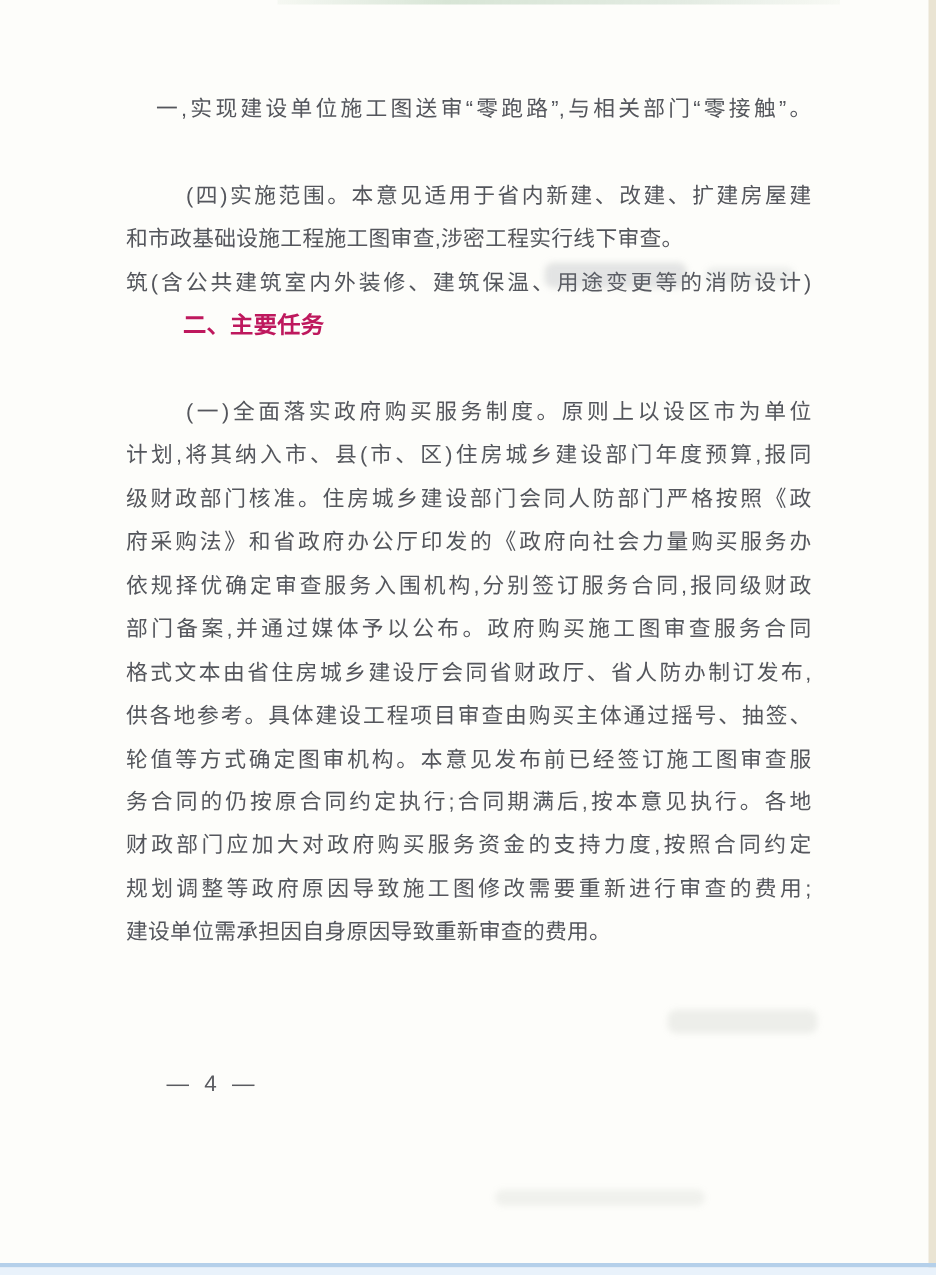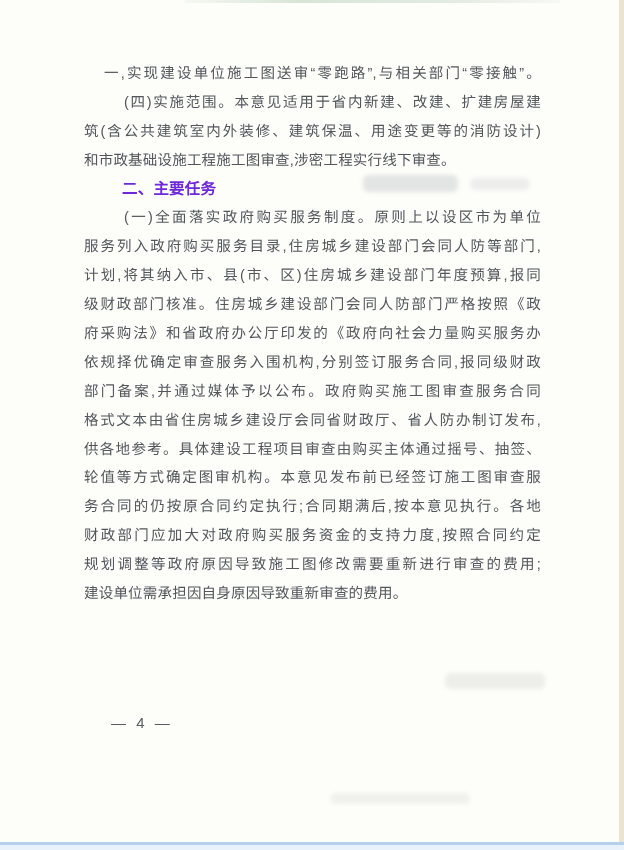--- a/index.html
+++ b/index.html
@@ -37,48 +37,47 @@
   }
   .line{
     height:28.9px;line-height:28.9px;
     white-space:nowrap;
     text-align:justify;
     text-align-last:justify;
     letter-spacing:0.2px;
   }
   .nojust{text-align-last:left;}
   .ind1{padding-left:20px;}
-  .ind2{padding-left:40px;}
+  .ind2{padding-left:40px;margin-top:29px;}
   .heading{
     padding-left:38px;
     font-weight:700;
     font-size:15.5px;
-    color:#6d28d9;
+    color:#be185d;
   }
   .pagenum{
     position:absolute;left:111px;top:714px;
     font-size:15px;color:#5a5b60;letter-spacing:3px;
     white-space:nowrap;
   }
 </style>
 </head>
 <body>
 
 <div class="canvas">
 
   <div class="top-smear"></div>
 
   <div class="textblock">
     <div class="line ind1">一,实现建设单位施工图送审“零跑路”,与相关部门“零接触”。</div>
     <div class="line ind2">(四)实施范围。本意见适用于省内新建、改建、扩建房屋建</div>
+    <div class="line nojust">和市政基础设施工程施工图审查,涉密工程实行线下审查。</div>
     <div class="line">筑(含公共建筑室内外装修、建筑保温、用途变更等的消防设计)</div>
-    <div class="line nojust">和市政基础设施工程施工图审查,涉密工程实行线下审查。</div>
     <div class="line heading nojust">二、主要任务</div>
     <div class="line ind2">(一)全面落实政府购买服务制度。原则上以设区市为单位</div>
-    <div class="line">服务列入政府购买服务目录,住房城乡建设部门会同人防等部门,</div>
     <div class="line">计划,将其纳入市、县(市、区)住房城乡建设部门年度预算,报同</div>
     <div class="line">级财政部门核准。住房城乡建设部门会同人防部门严格按照《政</div>
     <div class="line">府采购法》和省政府办公厅印发的《政府向社会力量购买服务办</div>
     <div class="line">依规择优确定审查服务入围机构,分别签订服务合同,报同级财政</div>
     <div class="line">部门备案,并通过媒体予以公布。政府购买施工图审查服务合同</div>
     <div class="line">格式文本由省住房城乡建设厅会同省财政厅、省人防办制订发布,</div>
     <div class="line">供各地参考。具体建设工程项目审查由购买主体通过摇号、抽签、</div>
     <div class="line">轮值等方式确定图审机构。本意见发布前已经签订施工图审查服</div>
     <div class="line">务合同的仍按原合同约定执行;合同期满后,按本意见执行。各地</div>
     <div class="line">财政部门应加大对政府购买服务资金的支持力度,按照合同约定</div>

